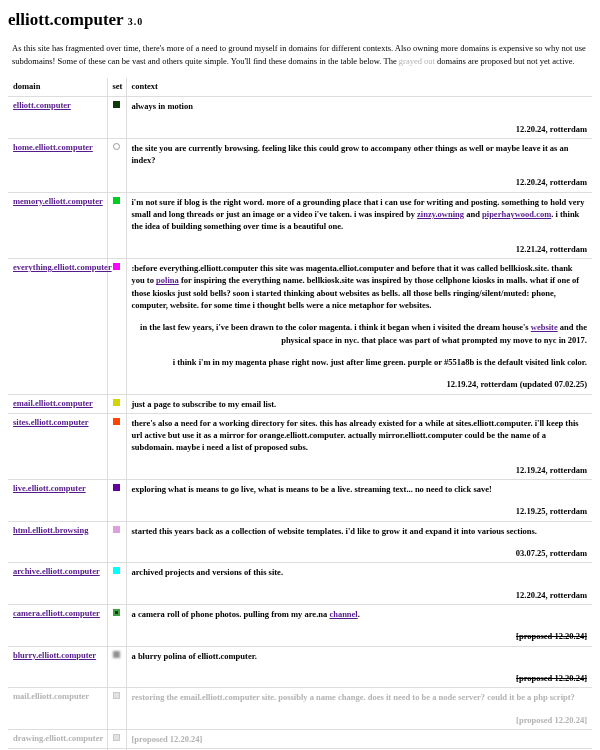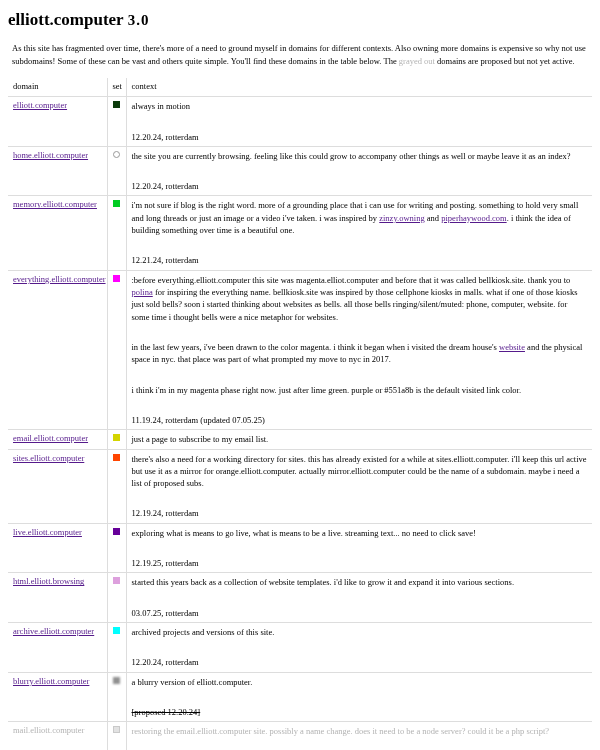--- a/index.html
+++ b/index.html
@@ -17,49 +17,49 @@
     font-family:"Liberation Serif","DejaVu Serif",serif;
     font-size:8.5px;
     padding:8px;
   }
   h1{
     font-size:17px;
     margin:2px 0 12px 0;
     font-weight:bold;
   }
   h1 .version{
-    font-size:15px;
+    font-size:10px;
     margin-left:4px;
     letter-spacing:1px;
   }
   .intro{
     margin:0 0 10px 4px;
     line-height:1.55;
   }
   .intro .grayed{color:var(--gray);}
   a, a:visited{color:var(--link);text-decoration:underline;cursor:pointer;}
   table{
     border-collapse:collapse;
     border-style:hidden;
     width:584px;
     table-layout:fixed;
   }
   th,td{
     border:1px solid var(--border);
     padding:3px 5px;
     vertical-align:top;
     text-align:left;
-    font-weight:normal;
+    font-weight:bold;
   }
   th{line-height:1.4;}
   col.c-domain{width:99px;}
   col.c-set{width:19px;}
   td.set{padding:4px 2px 2px 2px;text-align:center;}
   td.ctx p{margin:0;line-height:1.45;}
-  td.ctx p + p{margin-top:18px;}
+  td.ctx p + p{margin-top:10px;text-align:right;}
   p.strike{text-decoration:line-through;}
   tr.gray, tr.gray td, tr.gray span{color:var(--gray);}
   .sq{
     display:inline-block;
     width:7px;height:7px;
     vertical-align:top;
   }
   .circ{
     display:inline-block;
     width:7px;height:7px;
@@ -122,21 +122,21 @@
           <p>12.21.24, rotterdam</p>
         </td>
       </tr>
       <tr>
         <td class="domain"><a href="#">everything.elliott.computer</a></td>
         <td class="set"><span class="sq" style="background: rgb(255, 0, 255);"></span></td>
         <td class="ctx">
           <p>:before everything.elliott.computer this site was magenta.elliot.computer and before that it was called bellkiosk.site. thank you to <a href="#">polina</a> for inspiring the everything name. bellkiosk.site was inspired by those cellphone kiosks in malls. what if one of those kiosks just sold bells? soon i started thinking about websites as bells. all those bells ringing/silent/muted: phone, computer, website. for some time i thought bells were a nice metaphor for websites.</p>
           <p>in the last few years, i've been drawn to the color magenta. i think it began when i visited the dream house's <a href="#">website</a> and the physical space in nyc. that place was part of what prompted my move to nyc in 2017.</p>
           <p>i think i'm in my magenta phase right now. just after lime green. purple or #551a8b is the default visited link color.</p>
-          <p>11.19.24, rotterdam (updated 07.05.25)</p>
+          <p>12.19.24, rotterdam (updated 07.02.25)</p>
         </td>
       </tr>
       <tr>
         <td class="domain"><a href="#">email.elliott.computer</a></td>
         <td class="set"><span class="sq" style="background: rgb(212, 212, 0);"></span></td>
         <td class="ctx">
           <p>just a page to subscribe to my email list.</p>
         </td>
       </tr>
       <tr>
@@ -165,24 +165,32 @@
       </tr>
       <tr>
         <td class="domain"><a href="#">archive.elliott.computer</a></td>
         <td class="set"><span class="sq" style="background: rgb(0, 255, 255);"></span></td>
         <td class="ctx">
           <p>archived projects and versions of this site.</p>
           <p>12.20.24, rotterdam</p>
         </td>
       </tr>
       <tr>
+        <td class="domain"><a href="#">camera.elliott.computer</a></td>
+        <td class="set"><span class="sq cam" style="background: rgb(63, 160, 63);"><span class="lens" style="background: rgb(23, 53, 23);"></span></span></td>
+        <td class="ctx">
+          <p>a camera roll of phone photos. pulling from my are.na <a href="#">channel</a>.</p>
+          <p class="strike">[proposed 12.20.24]</p>
+        </td>
+      </tr>
+      <tr>
         <td class="domain"><a href="#">blurry.elliott.computer</a></td>
         <td class="set"><span class="sq blurred" style="background: rgb(144, 144, 144);"></span></td>
         <td class="ctx">
-          <p>a blurry version of elliott.computer.</p>
+          <p>a blurry polina of elliott.computer.</p>
           <p class="strike">[proposed 12.20.24]</p>
         </td>
       </tr>
       <tr class="gray">
         <td class="domain"><span>mail.elliott.computer</span></td>
         <td class="set"><span class="sq proposed" style="background: rgb(226, 226, 226);"></span></td>
         <td class="ctx">
           <p>restoring the email.elliott.computer site. possibly a name change. does it need to be a node server? could it be a php script?</p>
           <p>[proposed 12.20.24]</p>
         </td>

